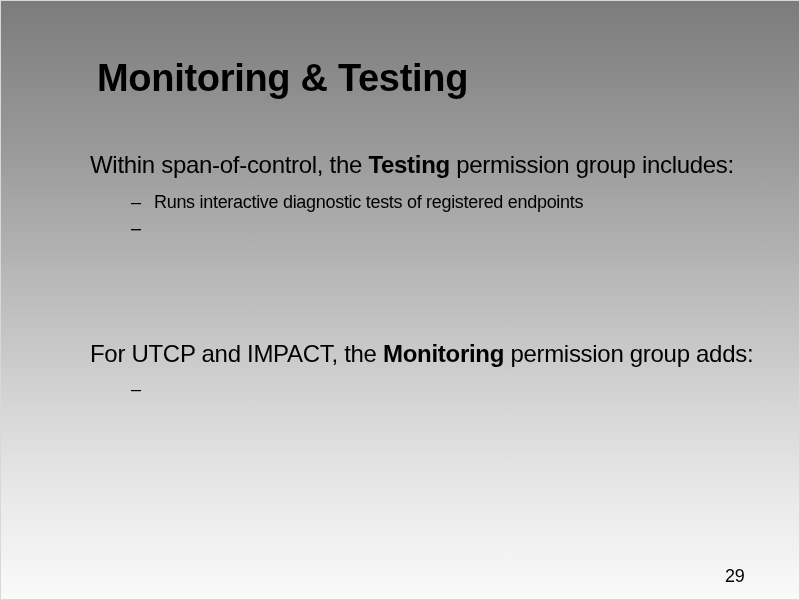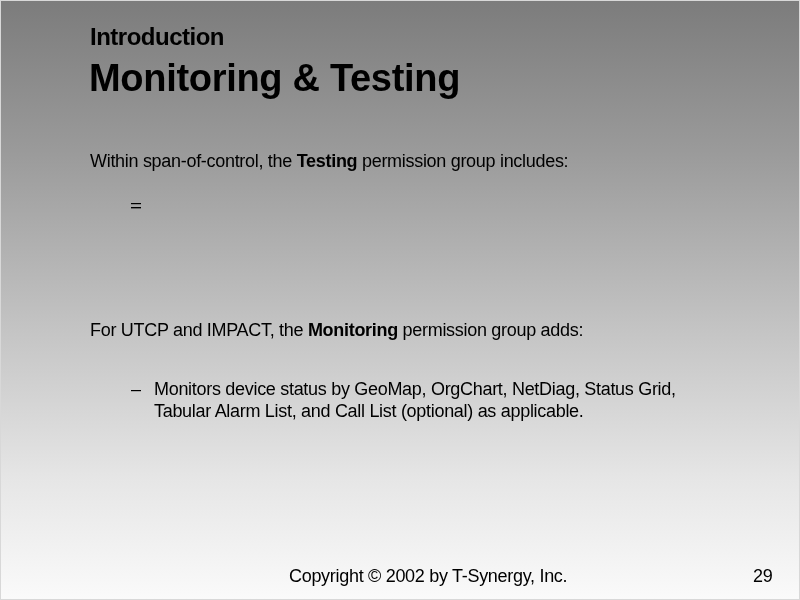--- a/index.html
+++ b/index.html
@@ -12,26 +12,26 @@
     position: relative;
     width: 798px; height: 598px;
     border: 1px solid #d8d8d8;
     background: linear-gradient(to bottom, #7c7c7c 0%, #9a9a9a 25%, #c4c4c4 55%, #e6e6e6 80%, #fafafa 100%);
   }
   .subtitle {
     position: absolute; left: 89px; top: 22px;
     font-size: 24px; font-weight: bold; letter-spacing: -0.5px;
   }
   .title {
-    position: absolute; left: 88px; top: 56px;
+    position: absolute; left: 96px; top: 56px;
     font-size: 38px; font-weight: bold; letter-spacing: -0.3px;
   }
   .para {
     position: absolute; left: 89px;
-    font-size: 18px; letter-spacing: -0.3px;
+    font-size: 24px; letter-spacing: -0.3px;
   }
   .para b { font-weight: bold; }
   .bullets {
     position: absolute; left: 130px; width: 600px;
     margin: 0; padding: 0; list-style: none;
     font-size: 18px; letter-spacing: -0.3px; line-height: 22px;
   }
   .bullets li {
     position: relative; padding-left: 23px; margin-bottom: 4px;
   }
@@ -39,34 +39,32 @@
     position: absolute; left: 0; top: 0;
   }
   .footer {
     position: absolute; top: 565px; font-size: 18px; letter-spacing: -0.3px;
   }
 </style>
 </head>
 <body>
 
 <div class="slide">
-  <div class="subtitle">Introduction</div>
   <div class="title">Monitoring &amp; Testing</div>
 
   <div class="para" style="top:150px;">
     <span>Within span-of-control, the </span><b>Testing</b><span> permission group includes:</span>
   </div>
   <ul class="bullets" style="top:190px;">
-    <li><span class="dash">–</span></li>
+    <li><span class="dash">–</span><span>Runs interactive diagnostic tests of registered endpoints</span></li>
     <li><span class="dash">–</span></li>
     <li><span class="dash">–</span></li>
   </ul>
 
-  <div class="para" style="top:319px;text-align:right;">
+  <div class="para" style="top:339px;text-align:right;">
     <span>For UTCP and IMPACT, the </span><b>Monitoring</b><span> permission group adds:</span>
   </div>
   <ul class="bullets" style="top:377px; width:570px;">
-    <li><span class="dash">–</span><span>Monitors device status by GeoMap, OrgChart, NetDiag, Status Grid, Tabular Alarm List, and Call List (optional) as applicable.</span></li>
+    <li><span class="dash">–</span></li>
   </ul>
 
-  <div class="footer" style="left:288px;">Copyright © 2002 by T-Synergy, Inc.</div>
-  <div class="footer" style="left:752px;">29</div>
+  <div class="footer" style="left:724px;">29</div>
 </div>
 
 </body></html>

